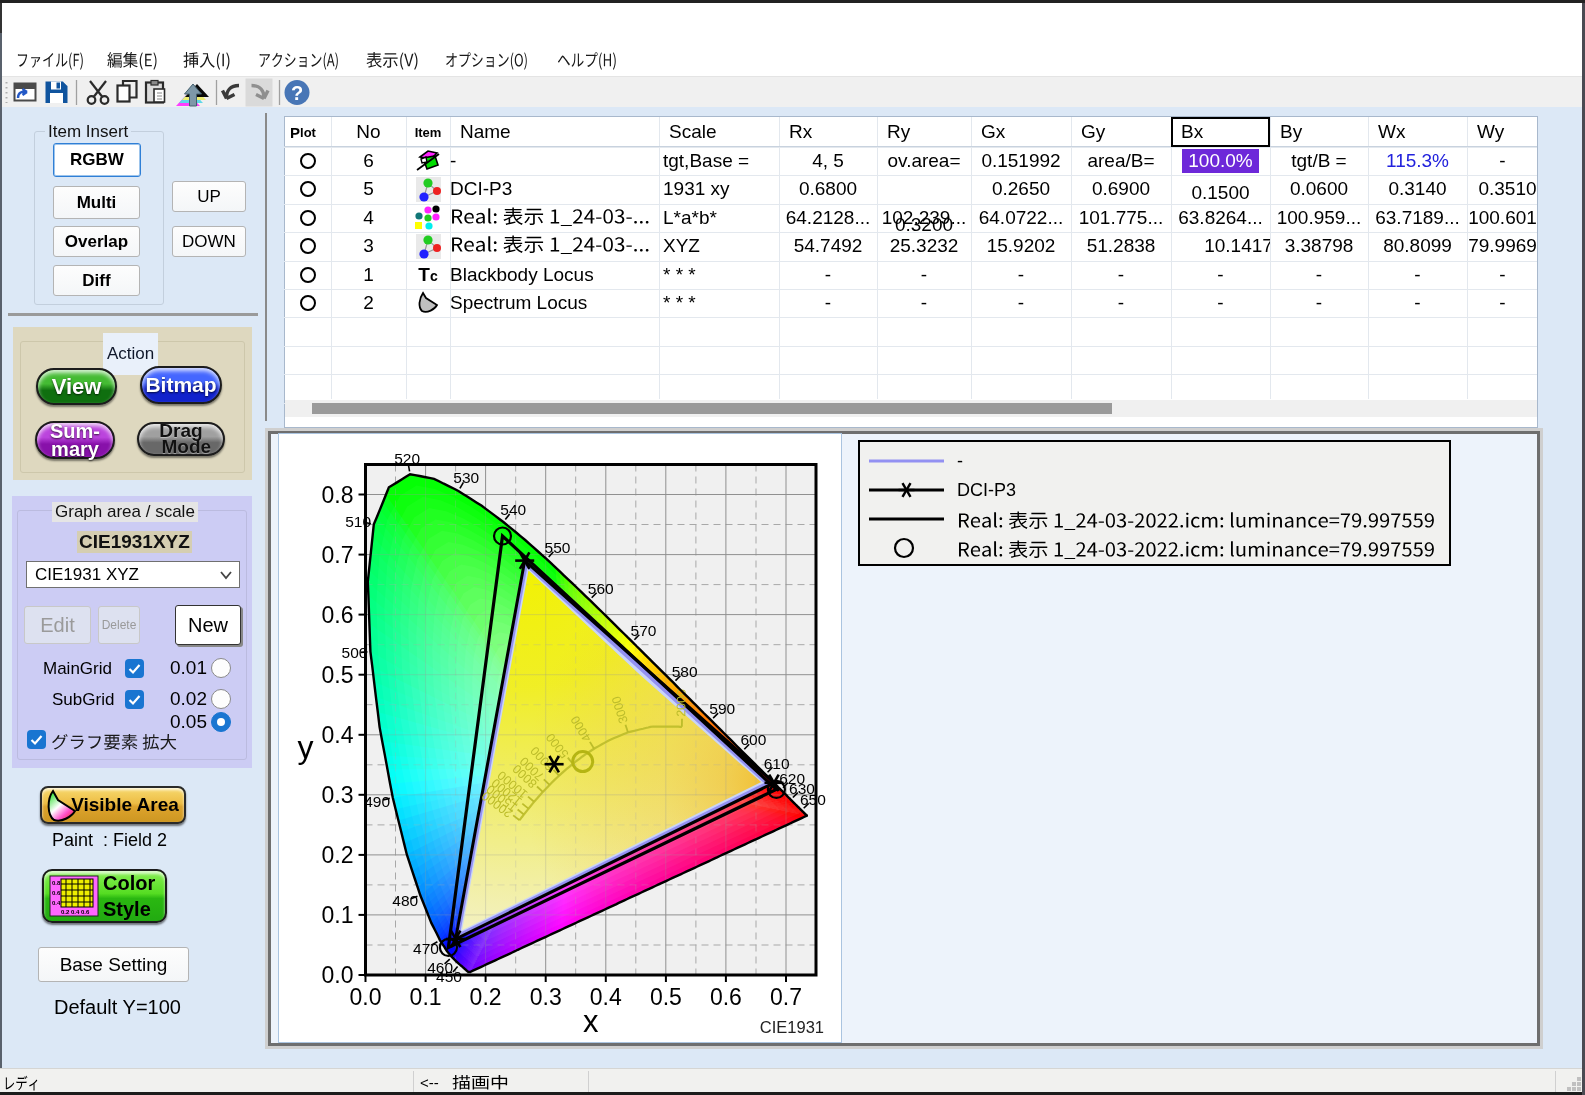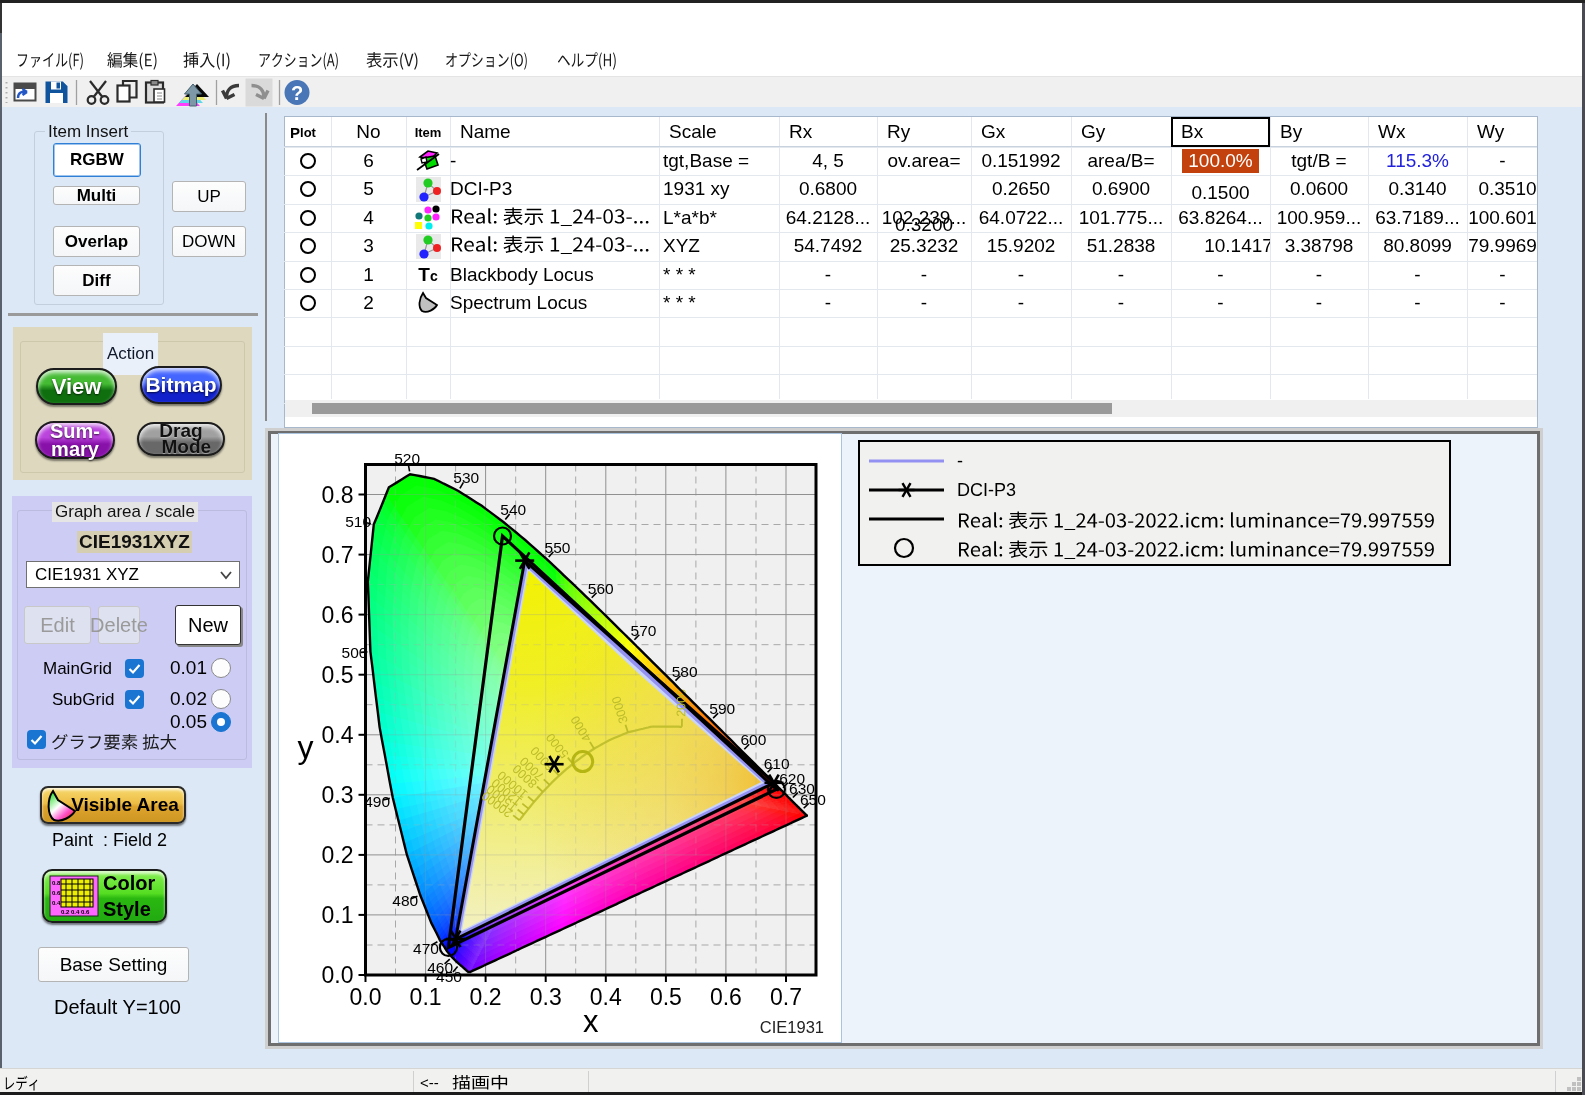--- a/index.html
+++ b/index.html
@@ -86,21 +86,21 @@
  <circle cx="295" cy="15.5" r="12.5" fill="#4876b6"></circle>
  <text x="295" y="22.5" text-anchor="middle" font-size="20" font-weight="bold" fill="#fff" font-family="Liberation Sans">?</text>
  </g>
 </svg>
 </div>
     <div class="abs" style="left:2px;top:107px;width:1580px;height:961px;background:#dce8f6"></div>
     <div class="abs" style="left:265px;top:113px;width:2px;height:308px;background:#8a8a8a"></div>
     <div class="abs" style="left:34px;top:131px;width:130px;height:174px;border:1px solid #c3cfdd;border-radius:3px"></div>
 <div class="abs" style="left:45px;top:122px;background:#dce8f6;padding:0 3px;font-size:17px;color:#111">Item Insert</div>
     <div class="abs" style="left:53px;top:143px;width:88px;height:34px;background:#fff;border:1px solid #2f7fd6;border-radius:3px;display:flex;align-items:center;justify-content:center;font-size:17px;font-weight:bold;color:#000;box-shadow:0 0 0 1px #9cc4ec inset">RGBW</div>
-    <div class="abs" style="left:53px;top:186px;width:87px;height:19px;background:linear-gradient(#fdfdfd,#f4f6f8);border:1px solid #b4b4b4;border-radius:3px;display:flex;align-items:center;justify-content:center;font-size:17px;font-weight:bold;color:#000;">Multi</div>
+    <div class="abs" style="left:53px;top:186px;width:87px;height:33px;background:linear-gradient(#fdfdfd,#f4f6f8);border:1px solid #b4b4b4;border-radius:3px;display:flex;align-items:center;justify-content:center;font-size:17px;font-weight:bold;color:#000;">Multi</div>
     <div class="abs" style="left:53px;top:226px;width:87px;height:31px;background:linear-gradient(#fdfdfd,#f4f6f8);border:1px solid #b4b4b4;border-radius:3px;display:flex;align-items:center;justify-content:center;font-size:17px;font-weight:bold;color:#000;">Overlap</div>
     <div class="abs" style="left:53px;top:265px;width:87px;height:31px;background:linear-gradient(#fdfdfd,#f4f6f8);border:1px solid #b4b4b4;border-radius:3px;display:flex;align-items:center;justify-content:center;font-size:17px;font-weight:bold;color:#000;">Diff</div>
     <div class="abs" style="left:172px;top:181px;width:74px;height:31px;background:linear-gradient(#fdfdfd,#f4f6f8);border:1px solid #b4b4b4;border-radius:3px;display:flex;align-items:center;justify-content:center;font-size:17px;font-weight:normal;color:#000;">UP</div>
     <div class="abs" style="left:172px;top:226px;width:74px;height:31px;background:linear-gradient(#fdfdfd,#f4f6f8);border:1px solid #b4b4b4;border-radius:3px;display:flex;align-items:center;justify-content:center;font-size:17px;font-weight:normal;color:#000;">DOWN</div>
     <div class="abs" style="left:8px;top:313px;width:250px;height:3px;background:#9a9a9a"></div>
     <div class="abs" style="left:13px;top:327px;width:239px;height:153px;background:#ded8bf"></div>
     <div class="abs" style="left:20px;top:341px;width:225px;height:132px;border:1px solid #cdc7ab;border-radius:3px"></div>
     <div class="abs" style="left:103px;top:333px;background:#e9f0fa;padding:11px 4px;font-size:17px;color:#0f172a">Action</div>
     <div class="abs" style="left:36px;top:368px;width:81px;height:37px;border-radius:18px;background:linear-gradient(#44bb33 12%,#44bb33 42%,#0f6f0f 62%,#0f6f0f 88%);border:2px solid #1c1c1c;box-shadow:0 2px 2px rgba(0,0,0,0.45), inset 0 3px 4px rgba(255,255,255,0.8);display:flex;align-items:center;justify-content:center;text-align:center;font-size:22px;font-weight:bold;color:#fff;text-shadow:0 1px 2px rgba(0,0,0,0.7)">View</div>
     <div class="abs" style="left:140px;top:366px;width:82px;height:38px;border-radius:19px;background:linear-gradient(#4466ff 12%,#4466ff 42%,#1122cc 62%,#1122cc 88%);border:2px solid #1c1c1c;box-shadow:0 2px 2px rgba(0,0,0,0.45), inset 0 3px 4px rgba(255,255,255,0.8);display:flex;align-items:center;justify-content:center;text-align:center;font-size:21px;font-weight:bold;color:#fff;text-shadow:0 1px 2px rgba(0,0,0,0.7)">Bitmap</div>
@@ -108,21 +108,21 @@
     <div class="abs" style="left:137px;top:422px;width:88px;height:34px;border-radius:17px;background:linear-gradient(#a0a0a0 12%,#a0a0a0 42%,#686868 62%,#686868 88%);border:2px solid #1c1c1c;box-shadow:0 2px 2px rgba(0,0,0,0.45), inset 0 3px 4px rgba(255,255,255,0.8);display:flex;align-items:center;justify-content:center;text-align:center;font-size:19px;font-weight:bold;color:#111;line-height:16px;text-shadow:0 1px 1px rgba(255,255,255,0.4)">Drag<br>&nbsp;&nbsp;Mode</div>
     <div class="abs" style="left:12px;top:496px;width:240px;height:272px;background:#ccccf4"></div>
     <div class="abs" style="left:17px;top:510px;width:230px;height:250px;border:1px solid #bbbbdf;border-radius:3px"></div>
     <div class="abs" style="left:52px;top:502px;background:#e5e5e5;padding:0 3px;font-size:17px;color:#111">Graph area / scale</div>
     <div class="abs" style="left:77px;top:531px;background:#d5ceb2;padding:0 2px;font-size:19px;font-weight:bold;color:#111">CIE1931XYZ</div>
     <div class="abs" style="left:26px;top:561px;width:214px;height:27px;background:#fff;border:1px solid #707070;font-size:17px;color:#000;display:flex;align-items:center;padding-left:8px">CIE1931 XYZ
 <svg class="abs" style="right:6px;top:8px" width="14" height="10">
         <path d="M2 2 L7 8 L12 2" stroke="#444" stroke-width="1.8" fill="none"></path>
       </svg></div>
     <div class="abs" style="left:24px;top:606px;width:67px;height:38px;background:#dde1f0;border:1px solid #c8c8c8;border-radius:3px;display:flex;align-items:center;justify-content:center;font-size:20px;font-weight:normal;color:#9a9a9a;">Edit</div>
-    <div class="abs" style="left:98px;top:606px;width:42px;height:38px;background:#dde1f0;border:1px solid #c8c8c8;border-radius:3px;display:flex;align-items:center;justify-content:center;font-size:20px;font-weight:normal;color:#9a9a9a;">Delete</div>
+    <div class="abs" style="left:98px;top:606px;width:42px;height:38px;background:#dde1f0;border:1px solid #c8c8c8;border-radius:3px;display:flex;align-items:center;justify-content:center;font-size:12px;font-weight:normal;color:#9a9a9a;">Delete</div>
     <div class="abs" style="left:175px;top:605px;width:66px;height:40px;background:#fff;border:1px solid #333;border-radius:3px;display:flex;align-items:center;justify-content:center;font-size:20px;font-weight:normal;color:#000;box-shadow:2px 2px 0 #888">New</div>
     <div class="abs" style="left:43px;top:659px;font-size:17px;color:#000">MainGrid</div>
     <div class="abs" style="left:125px;top:659px;width:19px;height:19px;background:#1975d1;border-radius:4px"><svg width="19" height="19" viewBox="0 0 19 19">
         <path d="M4.5 10 L8 13.5 L14.5 6" stroke="#fff" stroke-width="2.2" fill="none"></path>
       </svg></div>
     <div class="abs" style="left:170px;top:657px;font-size:19px;color:#000">0.01</div>
     <div class="abs" style="left:211px;top:658px;width:20px;height:20px;border-radius:50%;background:#fdfdfd;border:1.5px solid #8a8a8a"></div>
     <div class="abs" style="left:52px;top:690px;font-size:17px;color:#000">SubGrid</div>
     <div class="abs" style="left:125px;top:690px;width:19px;height:19px;background:#1975d1;border-radius:4px"><svg width="19" height="19" viewBox="0 0 19 19">
         <path d="M4.5 10 L8 13.5 L14.5 6" stroke="#fff" stroke-width="2.2" fill="none"></path>
@@ -238,21 +238,21 @@
 <path d="M4 21 L26 5" stroke="#000" stroke-width="1.8"></path>
       </svg>
     </div>
     <div class="abs" style="left:450px;top:147px;width:209px;height:28px;font-size:19px;display:flex;align-items:center;justify-content:flex-start;overflow:hidden;white-space:nowrap;color:#000;">-</div>
     <div class="abs" style="left:659px;top:147px;width:120px;height:28px;font-size:19px;display:flex;align-items:center;justify-content:flex-start;overflow:hidden;white-space:nowrap;color:#000;padding-left:4px">tgt,Base =</div>
     <div class="abs" style="left:779px;top:147px;width:98px;height:28px;font-size:19px;display:flex;align-items:center;justify-content:center;overflow:hidden;white-space:nowrap;color:#000;">4, 5</div>
     <div class="abs" style="left:877px;top:147px;width:94px;height:28px;font-size:19px;display:flex;align-items:center;justify-content:center;overflow:hidden;white-space:nowrap;color:#000;">ov.area=</div>
     <div class="abs" style="left:971px;top:147px;width:100px;height:28px;font-size:19px;display:flex;align-items:center;justify-content:center;overflow:hidden;white-space:nowrap;color:#000;">0.151992</div>
     <div class="abs" style="left:1071px;top:147px;width:100px;height:28px;font-size:19px;display:flex;align-items:center;justify-content:center;overflow:hidden;white-space:nowrap;color:#000;">area/B=</div>
     <div class="abs" style="left:1171px;top:147px;width:99px;height:28px;font-size:19px;display:flex;align-items:center;justify-content:center;overflow:hidden;white-space:nowrap;color:#000;">
-      <span style="background:#c2410c;color:#fff;padding:1px 6px">100.0%</span>
+      <span style="background:#6d28d9;color:#fff;padding:1px 6px">100.0%</span>
     </div>
     <div class="abs" style="left:1270px;top:147px;width:98px;height:28px;font-size:19px;display:flex;align-items:center;justify-content:center;overflow:hidden;white-space:nowrap;color:#000;">tgt/B =</div>
     <div class="abs" style="left:1368px;top:147px;width:99px;height:28px;font-size:19px;display:flex;align-items:center;justify-content:center;overflow:hidden;white-space:nowrap;color:#000;">
       <span style="color:#2222dd">115.3%</span>
     </div>
     <div class="abs" style="left:1467px;top:147px;width:71px;height:28px;font-size:19px;display:flex;align-items:center;justify-content:center;overflow:hidden;white-space:nowrap;color:#000;">-</div>
     <div class="abs" style="left:284px;top:175px;width:47px;height:28px;font-size:19px;display:flex;align-items:center;justify-content:center;overflow:hidden;white-space:nowrap;color:#000;">
       <svg width="18" height="18">
         <circle cx="9" cy="9" r="7" fill="none" stroke="#000" stroke-width="2"></circle>
       </svg>

